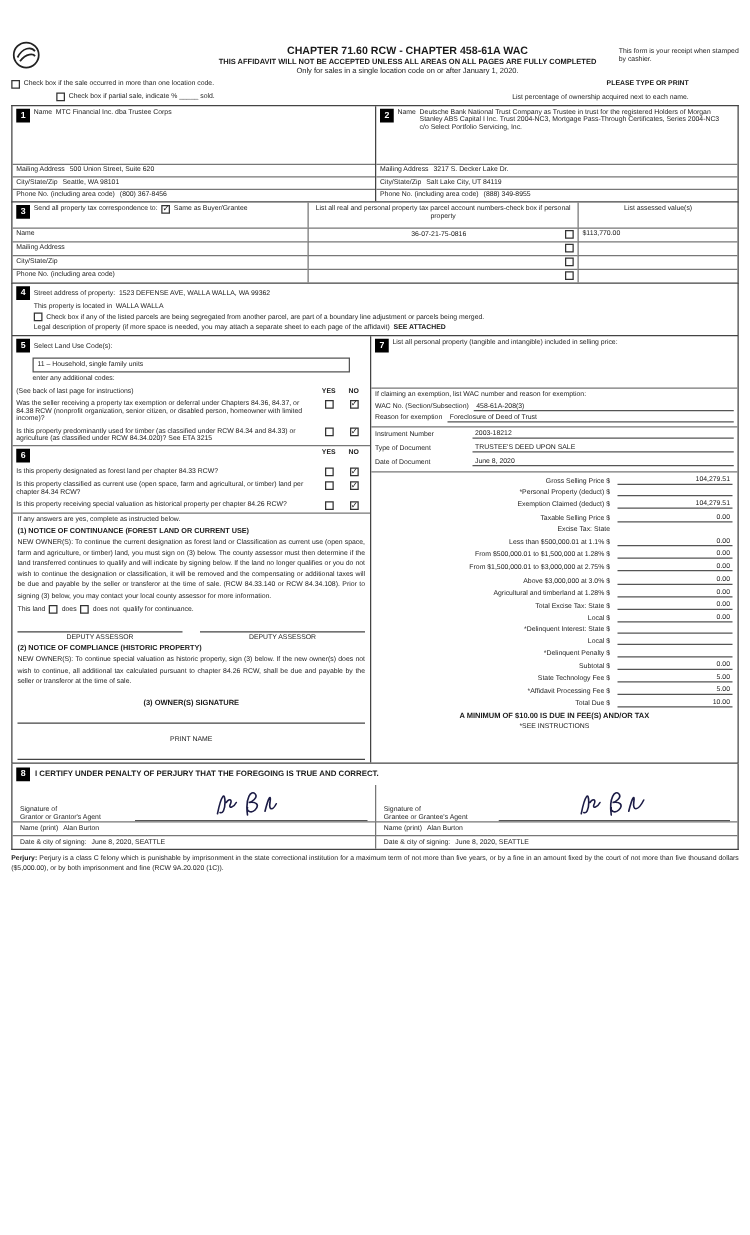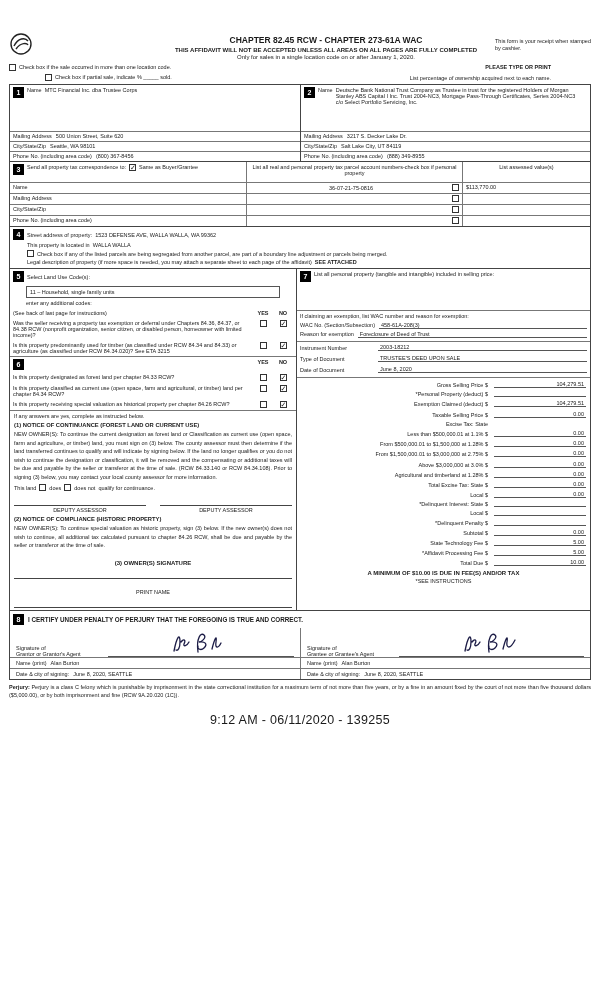--- a/index.html
+++ b/index.html
@@ -129,21 +129,21 @@
   <div class="hdr">
     <div class="logo">
       <div class="logo-top">
         <svg class="swirl" width="24" height="24" viewBox="0 0 24 24">
           <circle cx="12" cy="12" r="10" fill="none" stroke="#222" stroke-width="1.4"></circle>
           <path d="M5 14 C9 6 16 5 19 9 M7 17 C12 10 18 11 19 13" fill="none" stroke="#222" stroke-width="1.4"></path>
         </svg>
       </div>
     </div>
     <div class="hc">
-      <div class="chapter">CHAPTER 82.45 RCW - CHAPTER 273-61A WAC</div>
+      <div class="chapter">CHAPTER 71.60 RCW - CHAPTER 458-61A WAC</div>
       <div class="notice">THIS AFFIDAVIT WILL NOT BE ACCEPTED UNLESS ALL AREAS ON ALL PAGES ARE FULLY COMPLETED</div>
       <div class="only">Only for sales in a single location code on or after January 1, 2020.</div>
     </div>
     <div class="hr">This form is your receipt when stamped by cashier.</div>
   </div>
 
   <div class="prerows">
     <div class="prow1">
       <div class="lft">
         <span class="cb"></span>
@@ -477,14 +477,13 @@
     </div>
   </div>
 
   <div class="perjury">
     <span class="b">Perjury:</span>
     <span>Perjury is a class C felony which is punishable by imprisonment in the state correctional institution for a maximum term of not more than five years, or by a fine in an amount fixed by the court of not more than five thousand dollars ($5,000.00), or by both imprisonment and fine (RCW 9A.20.020 (1C)).</span>
   </div>
 
 </div>
 
-<div class="stamp">9:12 AM - 06/11/2020 - 139255</div>
 </div>
 
 </body></html>

